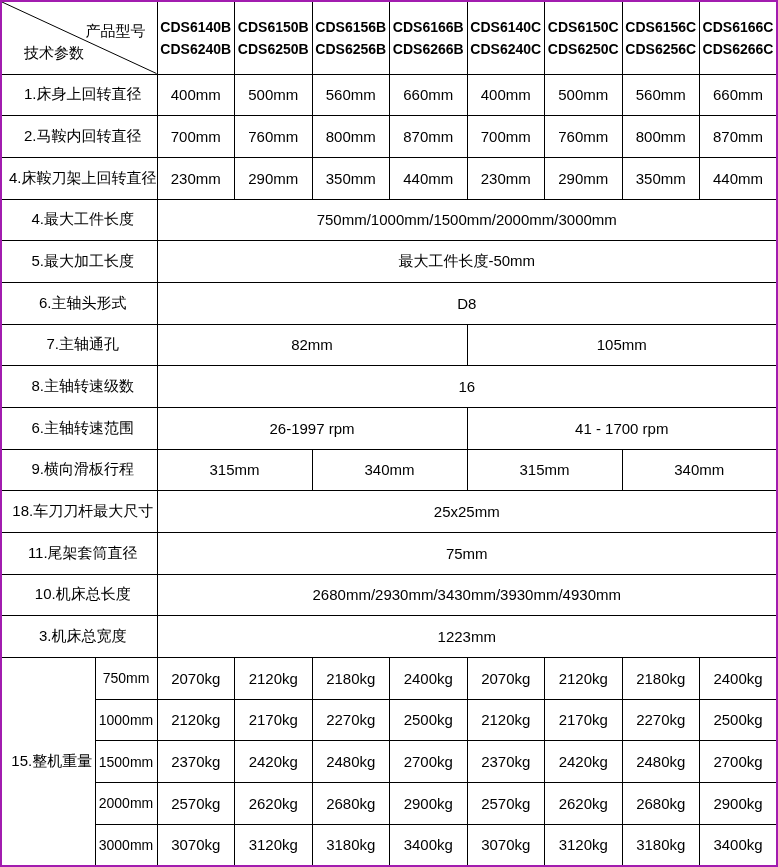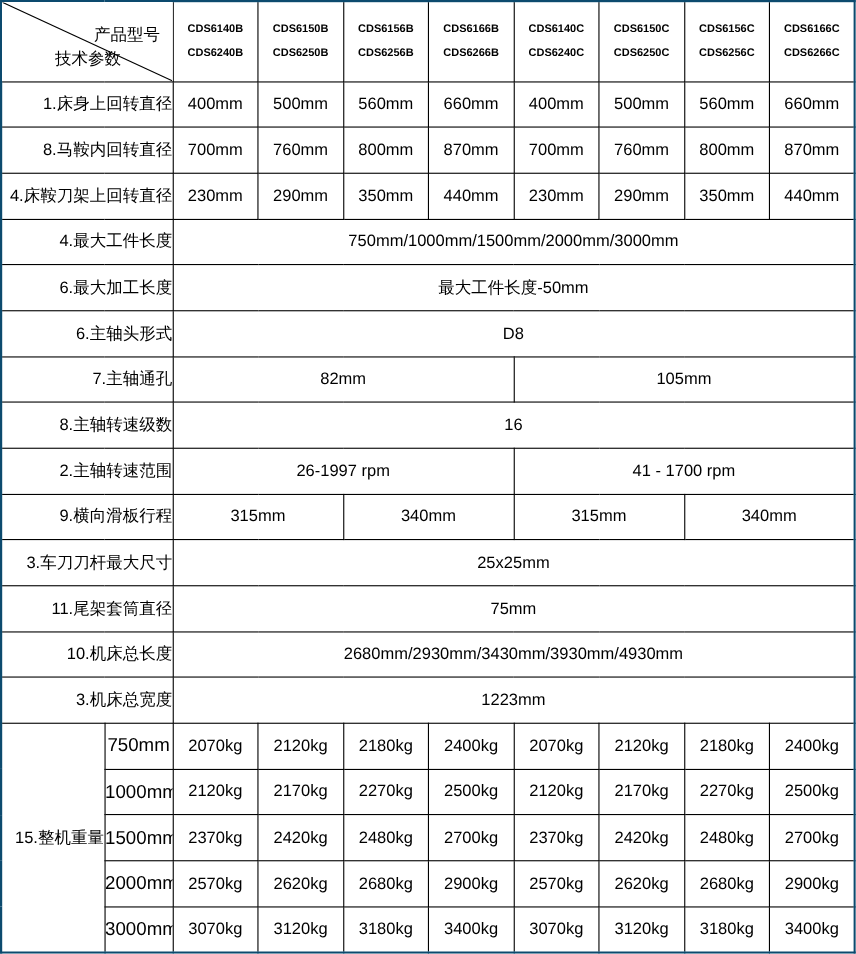--- a/index.html
+++ b/index.html
@@ -10,21 +10,21 @@
   body {
     font-family: "Liberation Sans", sans-serif;
     color: #000000;
     -webkit-font-smoothing: antialiased;
   }
   table.spec-table {
     border-collapse: collapse;
     table-layout: fixed;
     width: 778px;
     height: 867px;
-    border: 2px solid #0c4a6e;
+    border: 2px solid #a21caf;
   }
   .spec-table th,
   .spec-table td {
     border: 1px solid #000000;
     padding: 0;
     text-align: center;
     vertical-align: middle;
     font-size: 15px;
     overflow: hidden;
     background: #ffffff;
@@ -52,42 +52,41 @@
     font-weight: normal;
     white-space: nowrap;
   }
   .corner-label-bl {
     position: absolute;
     bottom: 11px;
     left: 22px;
     font-size: 15px;
     font-weight: normal;
     white-space: nowrap;
-    margin-left: 26px;
   }
 
   
   th.model-cell {
     font-weight: bold;
-    font-size: 10px;
+    font-size: 14px;
     line-height: 22px;
     white-space: nowrap;
   }
 
   
   td.row-label {
-    text-align: right;
+    text-align: center;
     padding-left: 7px;
     white-space: nowrap;
   }
   td.weight-label {
     white-space: nowrap;
   }
   td.length-cell {
-    font-size: 17px;
+    font-size: 14px;
   }
   td.value-cell {
     font-size: 15px;
   }
 </style>
 </head>
 <body>
 
 <table class="spec-table">
   <colgroup>
@@ -153,21 +152,21 @@
         <td class="value-cell" colspan="1">400mm</td>
         <td class="value-cell" colspan="1">500mm</td>
         <td class="value-cell" colspan="1">560mm</td>
         <td class="value-cell" colspan="1">660mm</td>
         <td class="value-cell" colspan="1">400mm</td>
         <td class="value-cell" colspan="1">500mm</td>
         <td class="value-cell" colspan="1">560mm</td>
         <td class="value-cell" colspan="1">660mm</td>
       </tr>
       <tr>
-        <td class="row-label" colspan="2">8.马鞍内回转直径</td>
+        <td class="row-label" colspan="2">2.马鞍内回转直径</td>
         <td class="value-cell" colspan="1">700mm</td>
         <td class="value-cell" colspan="1">760mm</td>
         <td class="value-cell" colspan="1">800mm</td>
         <td class="value-cell" colspan="1">870mm</td>
         <td class="value-cell" colspan="1">700mm</td>
         <td class="value-cell" colspan="1">760mm</td>
         <td class="value-cell" colspan="1">800mm</td>
         <td class="value-cell" colspan="1">870mm</td>
       </tr>
       <tr>
@@ -179,50 +178,50 @@
         <td class="value-cell" colspan="1">230mm</td>
         <td class="value-cell" colspan="1">290mm</td>
         <td class="value-cell" colspan="1">350mm</td>
         <td class="value-cell" colspan="1">440mm</td>
       </tr>
       <tr>
         <td class="row-label" colspan="2">4.最大工件长度</td>
         <td class="value-cell" colspan="8">750mm/1000mm/1500mm/2000mm/3000mm</td>
       </tr>
       <tr>
-        <td class="row-label" colspan="2">6.最大加工长度</td>
+        <td class="row-label" colspan="2">5.最大加工长度</td>
         <td class="value-cell" colspan="8">最大工件长度-50mm</td>
       </tr>
       <tr>
         <td class="row-label" colspan="2">6.主轴头形式</td>
         <td class="value-cell" colspan="8">D8</td>
       </tr>
       <tr>
         <td class="row-label" colspan="2">7.主轴通孔</td>
         <td class="value-cell" colspan="4">82mm</td>
         <td class="value-cell" colspan="4">105mm</td>
       </tr>
       <tr>
         <td class="row-label" colspan="2">8.主轴转速级数</td>
         <td class="value-cell" colspan="8">16</td>
       </tr>
       <tr>
-        <td class="row-label" colspan="2">2.主轴转速范围</td>
+        <td class="row-label" colspan="2">6.主轴转速范围</td>
         <td class="value-cell" colspan="4">26-1997 rpm</td>
         <td class="value-cell" colspan="4">41 - 1700 rpm</td>
       </tr>
       <tr>
         <td class="row-label" colspan="2">9.横向滑板行程</td>
         <td class="value-cell" colspan="2">315mm</td>
         <td class="value-cell" colspan="2">340mm</td>
         <td class="value-cell" colspan="2">315mm</td>
         <td class="value-cell" colspan="2">340mm</td>
       </tr>
       <tr>
-        <td class="row-label" colspan="2">3.车刀刀杆最大尺寸</td>
+        <td class="row-label" colspan="2">18.车刀刀杆最大尺寸</td>
         <td class="value-cell" colspan="8">25x25mm</td>
       </tr>
       <tr>
         <td class="row-label" colspan="2">11.尾架套筒直径</td>
         <td class="value-cell" colspan="8">75mm</td>
       </tr>
       <tr>
         <td class="row-label" colspan="2">10.机床总长度</td>
         <td class="value-cell" colspan="8">2680mm/2930mm/3430mm/3930mm/4930mm</td>
       </tr>

